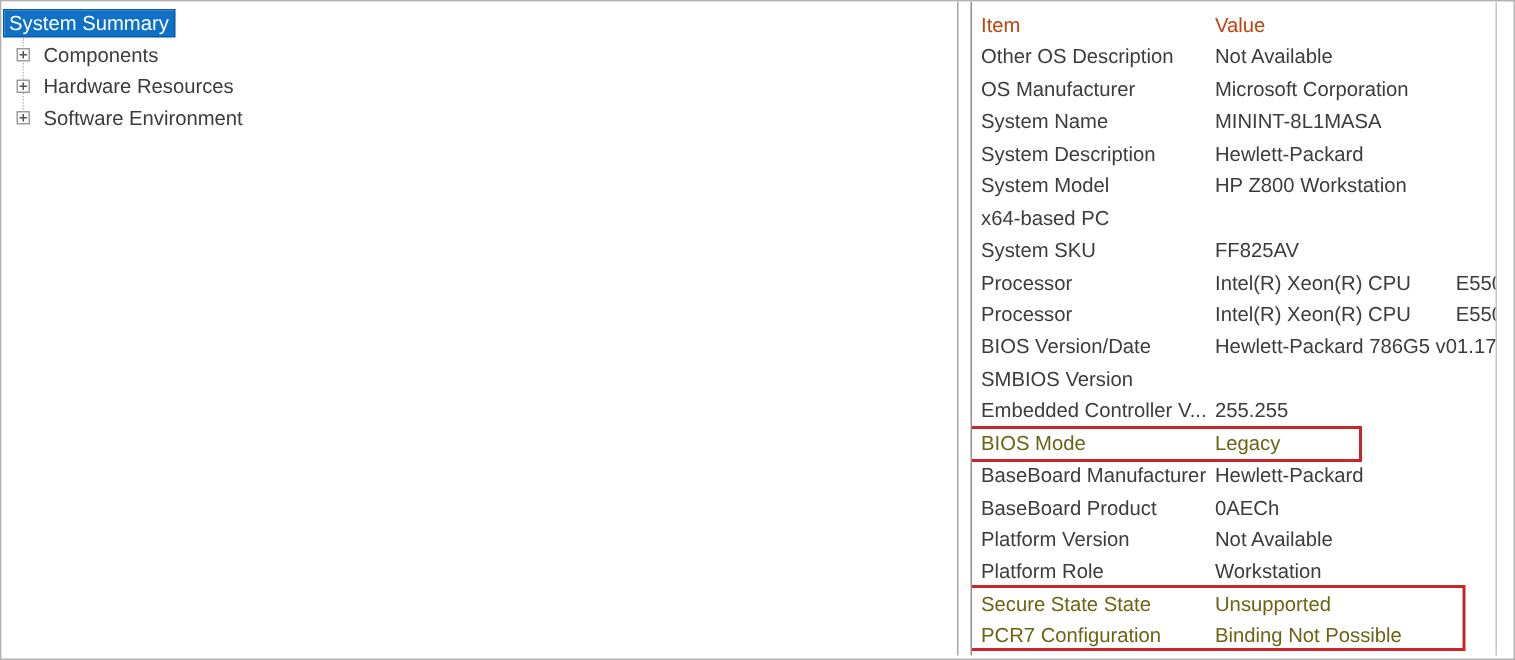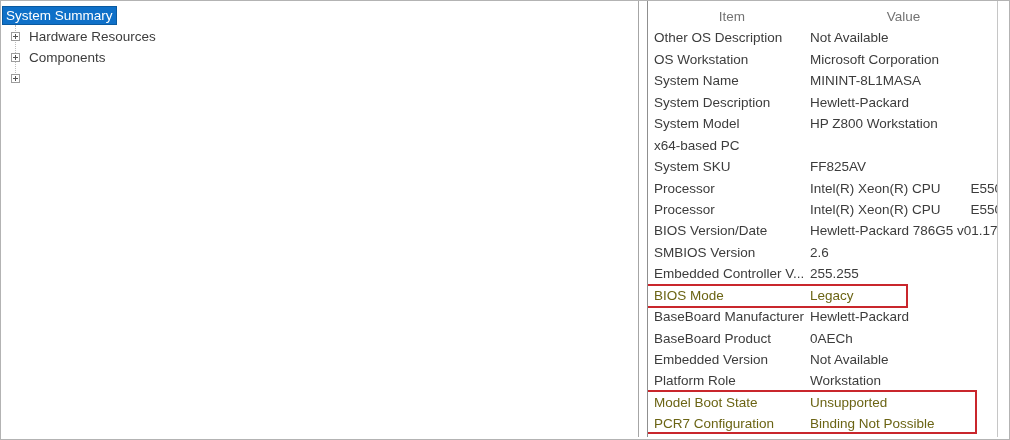--- a/index.html
+++ b/index.html
@@ -52,69 +52,70 @@
     border-left:1px solid #8f8f8f;border-right:1px solid #c6c6c6;
     background:#fff;box-sizing:border-box;padding-top:5px;overflow:hidden;
   }
   .row{
     display:flex;height:21.45px;line-height:21.45px;font-size:13.5px;
     padding-left:6px;white-space:nowrap;cursor:default;
   }
   .row .item{width:156px;flex:none;overflow:hidden;text-overflow:ellipsis;white-space:nowrap;}
   .row .value{flex:1;overflow:hidden;white-space:pre;}
   .row.hl{color:var(--olive);}
-  .header-row{color:#737373;text-align:center;}
+  .header-row{color:#c2410c;}
   
   .redbox{position:absolute;border:2px solid var(--red);box-sizing:border-box;pointer-events:none;}
   .redbox.bios{left:-2px;top:283px;width:262px;height:24px;}
   .redbox.secureboot{left:-2px;top:389px;width:331px;height:44px;}
 </style>
 </head>
 <body>
 
 <div class="screen">
 
   <div class="left-pane">
     <div class="tree-guide"></div>
 
     <div class="tree-item selected">
       <span class="label">System Summary</span>
     </div>
 
     <div class="tree-item">
       <span class="expander"></span>
-      <span class="label">Hardware Resources</span>
+      <span class="label">Components</span>
     </div>
 
     <div class="tree-item">
       <span class="expander"></span>
-      <span class="label">Components</span>
+      <span class="label">Hardware Resources</span>
     </div>
 
     <div class="tree-item">
       <span class="expander"></span>
+      <span class="label">Software Environment</span>
     </div>
   </div>
 
   <div class="splitter"></div>
 
   <div class="right-pane">
     <div class="row header-row">
       <span class="item">Item</span>
       <span class="value">Value</span>
     </div>
 
     <div id="rows-host">
   <div class="row">
     <span class="item">Other OS Description</span>
     <span class="value">Not Available</span>
   </div>
 
   <div class="row">
-    <span class="item">OS Workstation</span>
+    <span class="item">OS Manufacturer</span>
     <span class="value">Microsoft Corporation</span>
   </div>
 
   <div class="row">
     <span class="item">System Name</span>
     <span class="value">MININT-8L1MASA</span>
   </div>
 
   <div class="row">
     <span class="item">System Description</span>
@@ -145,21 +146,20 @@
     <span class="value">Intel(R) Xeon(R) CPU        E5506</span>
   </div>
 
   <div class="row">
     <span class="item">BIOS Version/Date</span>
     <span class="value">Hewlett-Packard 786G5 v01.17, 8/</span>
   </div>
 
   <div class="row">
     <span class="item">SMBIOS Version</span>
-    <span class="value">2.6</span>
   </div>
 
   <div class="row">
     <span class="item">Embedded Controller V...</span>
     <span class="value">255.255</span>
   </div>
 
   <div class="row hl">
     <span class="item">BIOS Mode</span>
     <span class="value">Legacy</span>
@@ -169,31 +169,31 @@
     <span class="item">BaseBoard Manufacturer</span>
     <span class="value">Hewlett-Packard</span>
   </div>
 
   <div class="row">
     <span class="item">BaseBoard Product</span>
     <span class="value">0AECh</span>
   </div>
 
   <div class="row">
-    <span class="item">Embedded Version</span>
+    <span class="item">Platform Version</span>
     <span class="value">Not Available</span>
   </div>
 
   <div class="row">
     <span class="item">Platform Role</span>
     <span class="value">Workstation</span>
   </div>
 
   <div class="row hl">
-    <span class="item">Model Boot State</span>
+    <span class="item">Secure State State</span>
     <span class="value">Unsupported</span>
   </div>
 
   <div class="row hl">
     <span class="item">PCR7 Configuration</span>
     <span class="value">Binding Not Possible</span>
   </div>
 </div>
 
     <div class="redbox bios"></div>

